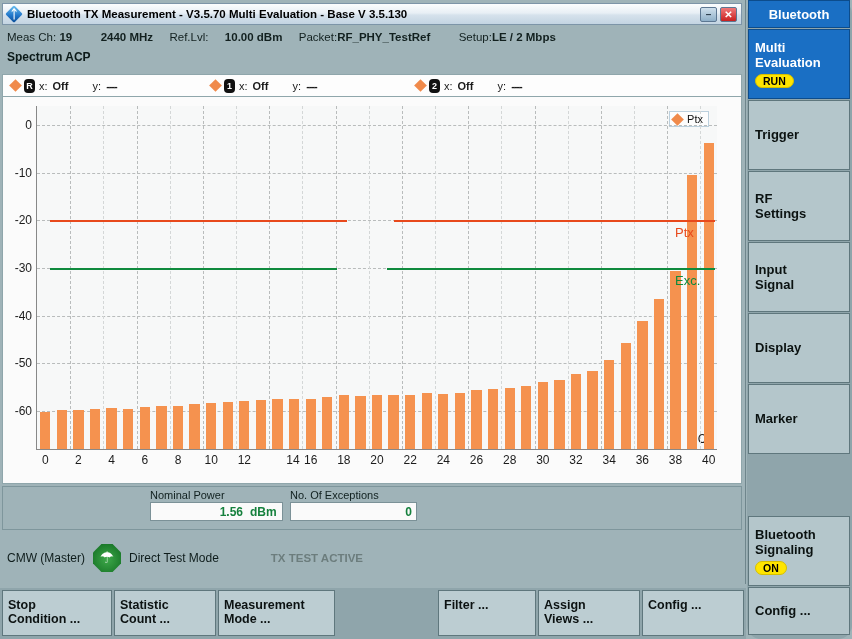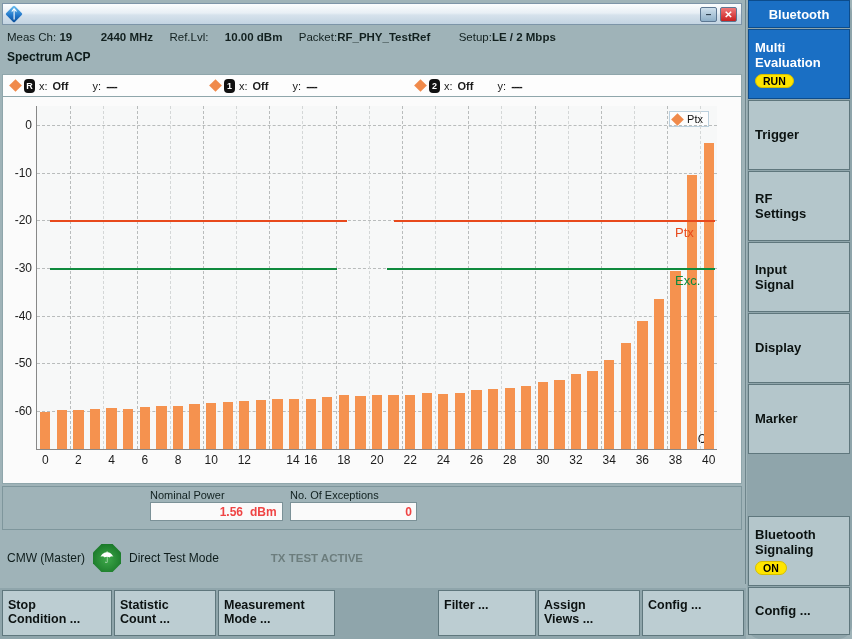--- a/index.html
+++ b/index.html
@@ -144,21 +144,21 @@
   
   .results {
     position: absolute; left: 2px; top: 486px; width: 740px; height: 44px;
     background: #9fb3b8; border: 1px solid #7e969c;
   }
   .rescell { position: absolute; top: 2px; }
   .rescell .cap { font-size: 11px; color: #10201f; margin-bottom: 1px; }
   .field {
     background: #fafafa; border: 1px solid #7b9197;
     height: 19px; display: flex; align-items: center;
-    font-size: 12px; font-weight: bold; color: #ef4444;
+    font-size: 12px; font-weight: bold; color: #15803d;
     padding: 0 4px;
   }
   .field .num { margin-left: auto; }
   .field .u { margin-left: 7px; width: 28px; text-align: left; }
   .progress {
     position: relative; background: #cfd4d4; border: 1px solid #7b9197;
     height: 19px; width: 132px; display: flex; align-items: center;
     overflow: hidden;
   }
   .progress .ticks { position: absolute; left: 0; top: 0; bottom: 0; display: flex; }
@@ -233,20 +233,24 @@
 <body>
 
 <div id="root">
 
   <div class="window">
 
     <div class="titlebar">
       <div class="bt-icon">
         <div class="dia"></div>
           <div class="rune">ᛏ</div>
+      </div>
+      <div class="title-text">
+        <span>Bluetooth TX Measurement</span>
+        <span class="sub">- V3.5.70 Multi Evaluation - Base V 3.5.130</span>
       </div>
       <div class="win-btns">
         <div class="win-btn min">–</div>
         <div class="win-btn close">✕</div>
       </div>
     </div>
 
     <div class="infohdr">
       <div class="infoline">
         <span class="lbl">Meas Ch:</span>

